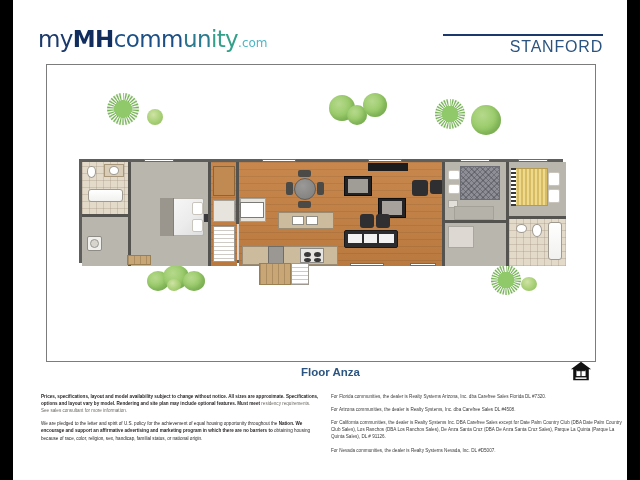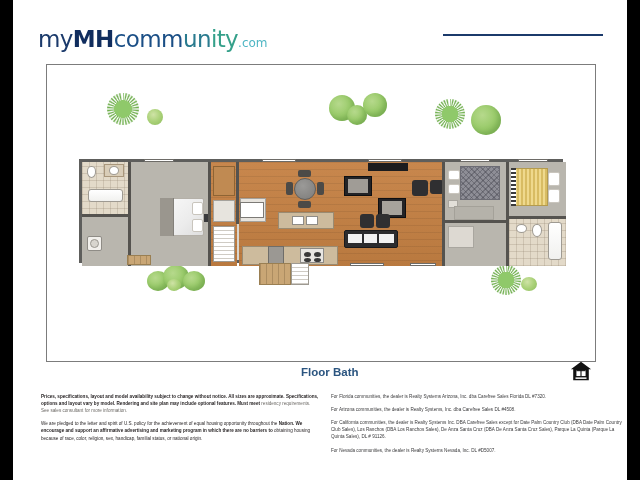--- a/index.html
+++ b/index.html
@@ -347,20 +347,21 @@
 
   <div class="bar-left"></div>
   <div class="bar-right"></div>
 
   <div class="page">
 
     <div class="header">
       <div class="logo"><span class="s1">my</span><span class="s2">MH</span><span class="s3">comm</span><span class="s4">un</span><span class="s5">ity</span><span class="s6">.com</span></div>
 
       <div class="title-rule"></div>
+      <div class="plan-title">STANFORD</div>
     </div>
 
     <div class="plan-frame">
 
       <div class="landscape">
         <div class="tree burst" style="left:60px;top:28px;width:32px;height:32px;"></div>
         <div class="tree cluster" style="left:100px;top:44px;width:16px;height:16px;"></div>
 
         <div class="tree blob" style="left:282px;top:30px;width:26px;height:26px;"></div>
         <div class="tree blob" style="left:300px;top:40px;width:20px;height:20px;"></div>
@@ -491,21 +492,21 @@
         <div class="fixture window-strip" style="left:268px;top:101px;width:34px;height:3px;"></div>
         <div class="fixture window-strip" style="left:328px;top:101px;width:26px;height:3px;"></div>
       </div>
 
       <div class="deck" style="position:absolute;left:212px;top:198px;width:30px;height:20px;"></div>
       <div class="step" style="position:absolute;left:244px;top:198px;width:16px;height:20px;"></div>
       <div class="deck" style="position:absolute;left:80px;top:190px;width:22px;height:8px;"></div>
     </div>
 
     <div class="caption-row">
-      <div class="floorplan-label">Floor Bath</div>
+      <div class="floorplan-label">Floor Anza</div>
       <div class="eho">
         <svg viewBox="0 0 24 24" width="22" height="22" aria-hidden="true">
           <path d="M12 2 L23 10 L20.5 10 L20.5 22 L3.5 22 L3.5 10 L1 10 Z" fill="#111111"></path>
           <rect x="7" y="11" width="10" height="6.5" fill="#ffffff"></rect>
           <rect x="7" y="11" width="10" height="1.2" fill="#111111"></rect>
           <rect x="11.4" y="11" width="1.2" height="6.5" fill="#111111"></rect>
           <rect x="6" y="19" width="12" height="1.6" fill="#ffffff"></rect>
         </svg>
       </div>
     </div>

